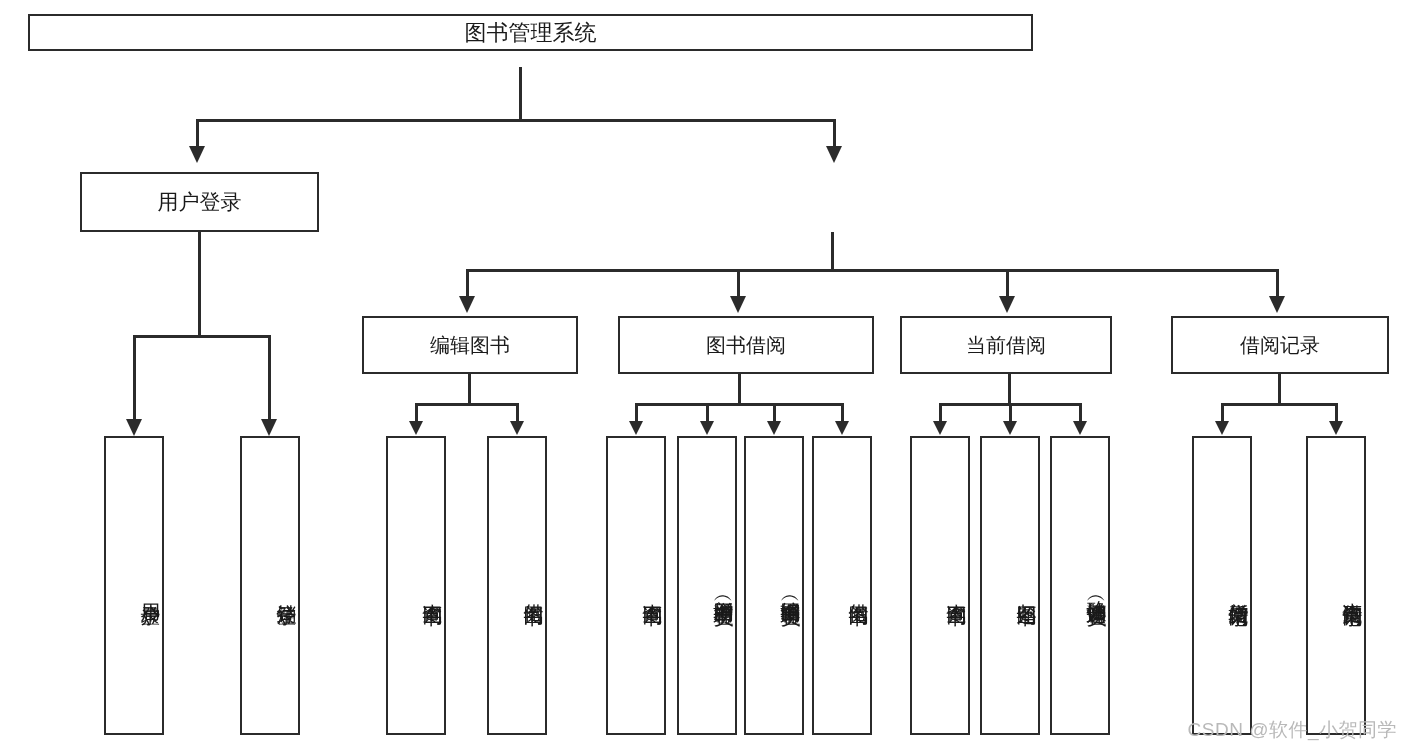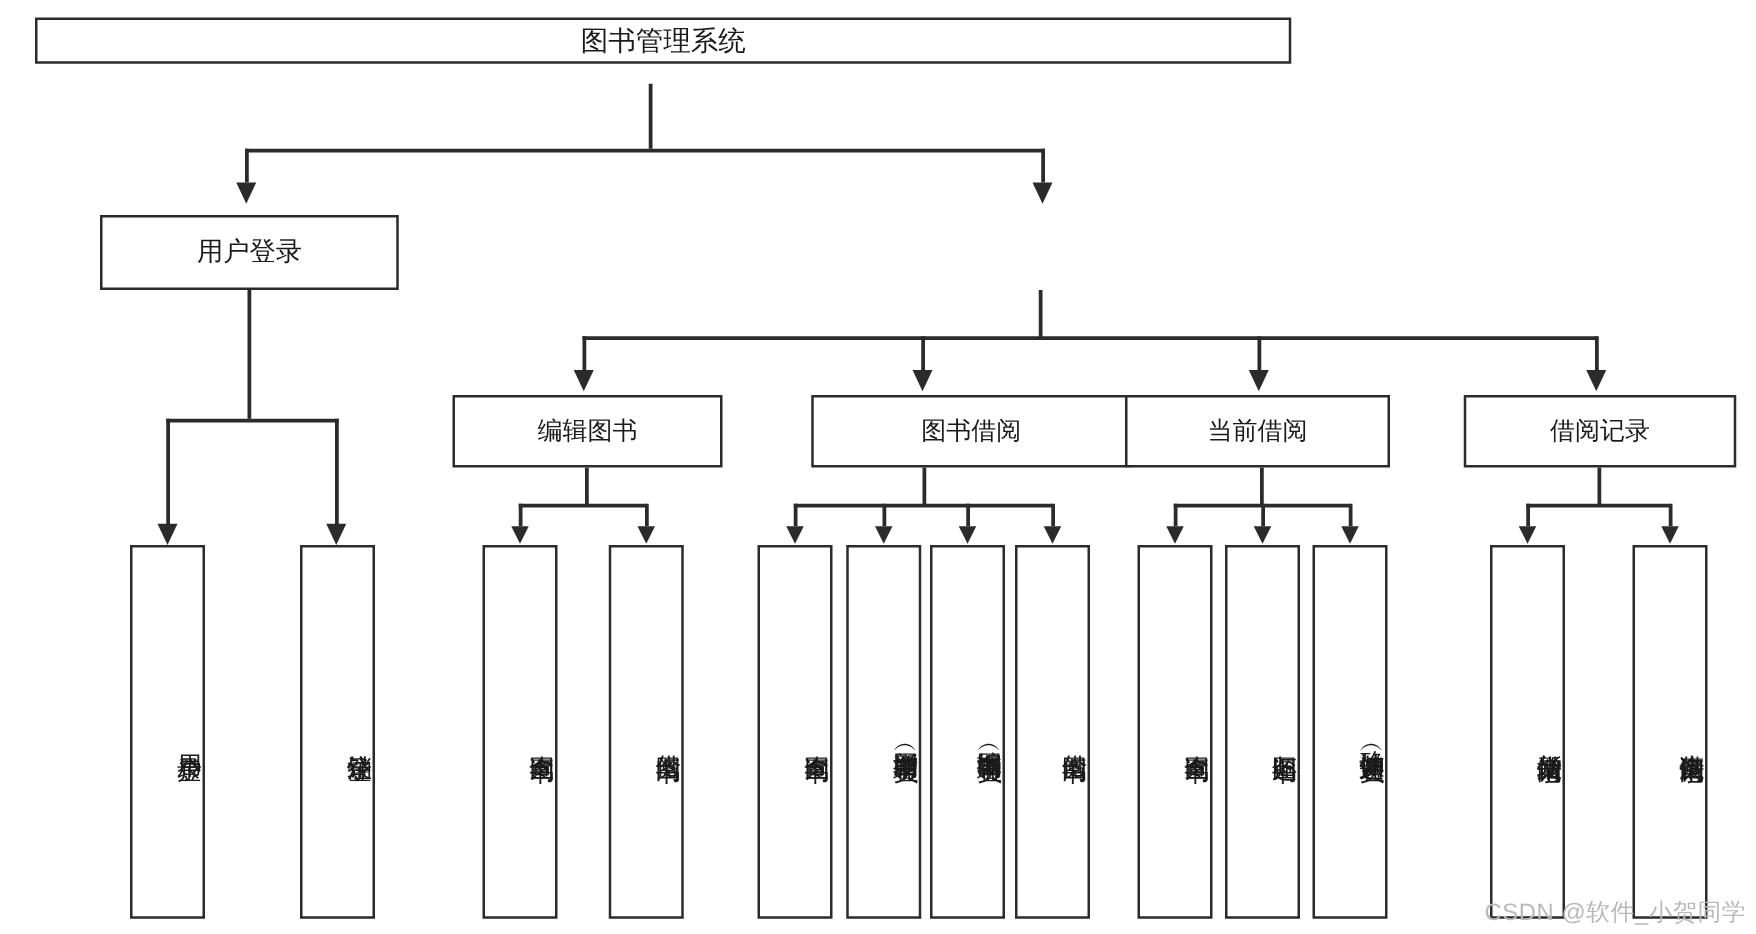--- a/index.html
+++ b/index.html
@@ -119,21 +119,21 @@
 
   <div class="vline" style="left:1006px;top:269px;height:27px;"></div>
   <div class="arrow" style="left:999px;top:296px;"></div>
 
   <div class="vline" style="left:1276px;top:269px;height:27px;"></div>
   <div class="arrow" style="left:1269px;top:296px;"></div>
 
   <div class="node lvl2" style="left:362px;top:316px;width:216px;height:58px;">
     <span>编辑图书</span>
   </div>
-  <div class="node lvl2" style="left:649px;top:316px;width:256px;height:58px;">
+  <div class="node lvl2" style="left:618px;top:316px;width:256px;height:58px;">
     <span>图书借阅</span>
   </div>
   <div class="node lvl2" style="left:900px;top:316px;width:212px;height:58px;">
     <span>当前借阅</span>
   </div>
   <div class="node lvl2" style="left:1171px;top:316px;width:218px;height:58px;">
     <span>借阅记录</span>
   </div>
 
   <div class="vline" style="left:468px;top:374px;height:31px;"></div>

